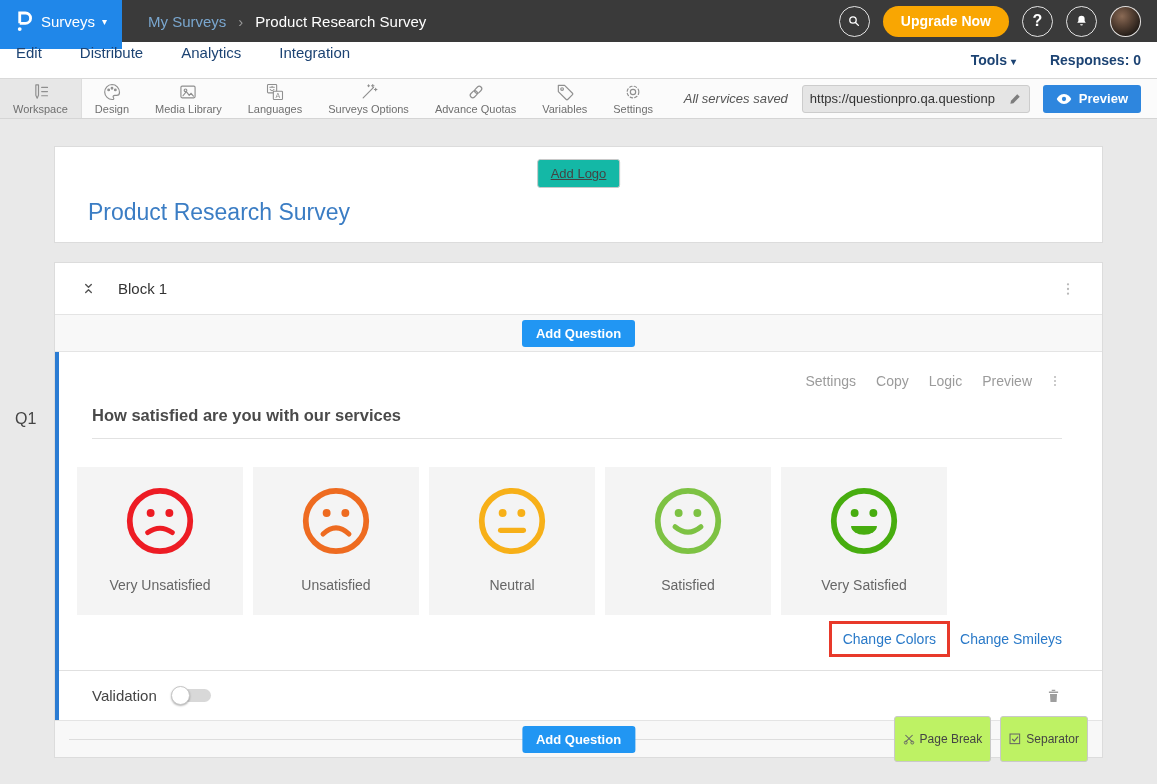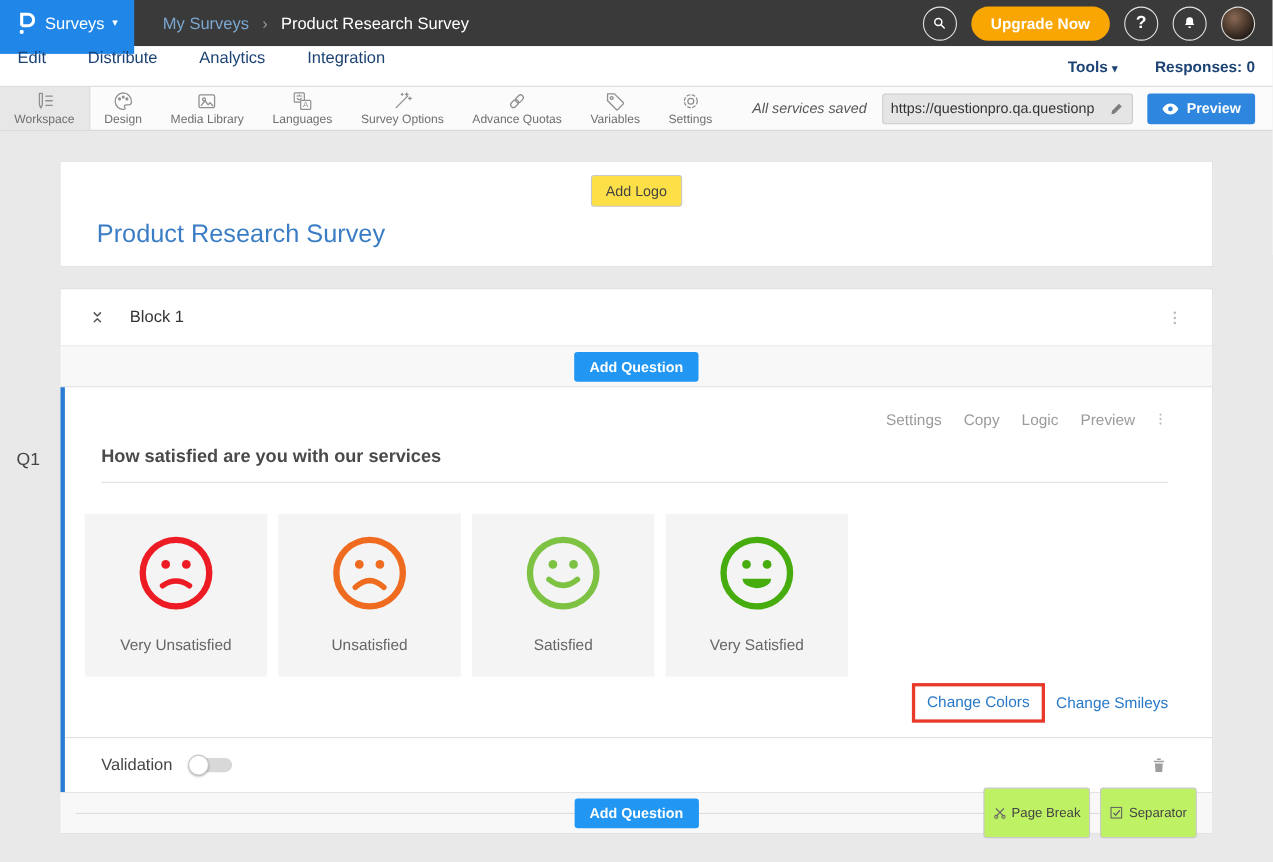--- a/index.html
+++ b/index.html
@@ -51,22 +51,22 @@
   .url-input { flex:1; min-width:0; border:none; background:transparent; font-size:13px; color:#333; font-family:inherit; outline:none; }
   .preview-btn { margin-left:13px; height:28px; background:#2e86de; color:#fff; border:none; border-radius:3px;
     padding:0 13px; font-size:13px; font-weight:bold; font-family:inherit; display:flex; align-items:center; gap:7px; cursor:pointer; }
 
   
   .content { padding:27px 54px 0; }
   .card { background:#fff; border:1px solid #dcdcdc; }
 
   .survey-card { height:97px; position:relative; }
   .add-logo-btn { position:absolute; top:12px; left:50%; transform:translateX(-50%);
-    background:#fde047; border:1px solid #c9c9c9; border-radius:3px; padding:6px 13px;
-    font-size:13px; color:#444; font-family:inherit; cursor:pointer; }
+    background:#14b8a6; border:1px solid #c9c9c9; border-radius:3px; padding:6px 13px;
+    font-size:13px; color:#444; font-family:inherit; cursor:pointer;text-decoration:underline; }
   .survey-title { position:absolute; left:33px; bottom:16px; color:#3b7dc4; font-size:23px; font-weight:normal; }
 
   .block-card { margin-top:19px; }
   .block-header { height:52px; display:flex; align-items:center; padding:0 26px; border-bottom:1px solid #e4e4e4; }
   .collapse-btn { cursor:pointer; display:flex; align-items:center; }
   .block-title { margin-left:22px; font-size:15px; color:#333; }
   .kebab { margin-left:auto; cursor:pointer; display:flex; align-items:center; }
 
   .addq-strip { height:37px; background:#f8f8f8; border-bottom:1px solid #e4e4e4;
     display:flex; align-items:center; justify-content:center; }
@@ -186,21 +186,21 @@
       <rect x="10" y="11" width="11" height="10" rx="1" fill="#fbfbfb"></rect>
       <text x="15.5" y="18.6" font-size="8.5" text-anchor="middle" fill="#8f8f8f" stroke="none" font-family="Liberation Sans, sans-serif">A</text>
     </svg>
     <span>Languages</span>
   </div>
   <div class="tool">
     <svg width="20" height="20" viewBox="0 0 24 24" stroke="#8f8f8f" stroke-width="1.4" fill="none" stroke-linecap="round" stroke-linejoin="round">
       <path d="M17.5 6.5 L5 19"></path>
       <path d="M16.5 3 v3 M15 4.5 h3 M20 7.5 v3 M18.5 9 h3 M11.5 3.5 v2 M10.5 4.5 h2"></path>
     </svg>
-    <span>Survey Options</span>
+    <span>Surveys Options</span>
   </div>
   <div class="tool">
     <svg width="20" height="20" viewBox="0 0 24 24" stroke="#8f8f8f" stroke-width="1.4" fill="none" stroke-linecap="round" stroke-linejoin="round">
       <g transform="rotate(-45 12 12)">
         <rect x="3.5" y="9" width="9.5" height="6" rx="3"></rect>
         <rect x="11" y="9" width="9.5" height="6" rx="3"></rect>
       </g>
     </svg>
     <span>Advance Quotas</span>
   </div>
@@ -296,20 +296,29 @@
           <span class="option-label">Very Unsatisfied</span>
         </div>
         <div class="option">
           <span class="face"><svg viewBox="0 0 100 100" width="72" height="72">
                 <circle cx="50" cy="50" r="42" fill="none" stroke="#ee6b20" stroke-width="8"></circle>
                 <circle cx="37" cy="39" r="5.5" fill="#ee6b20"></circle>
                 <circle cx="63" cy="39" r="5.5" fill="#ee6b20"></circle>
                 <path d="M32 68 Q50 51 68 68" fill="none" stroke="#ee6b20" stroke-width="7" stroke-linecap="round"></path>
               </svg></span>
           <span class="option-label">Unsatisfied</span>
+        </div>
+        <div class="option">
+          <span class="face"><svg viewBox="0 0 100 100" width="72" height="72">
+                <circle cx="50" cy="50" r="42" fill="none" stroke="#f7b018" stroke-width="8"></circle>
+                <circle cx="37" cy="39" r="5.5" fill="#f7b018"></circle>
+                <circle cx="63" cy="39" r="5.5" fill="#f7b018"></circle>
+                <path d="M34 63 H66" fill="none" stroke="#f7b018" stroke-width="7" stroke-linecap="round"></path>
+              </svg></span>
+          <span class="option-label">Neutral</span>
         </div>
         <div class="option">
           <span class="face"><svg viewBox="0 0 100 100" width="72" height="72">
                 <circle cx="50" cy="50" r="42" fill="none" stroke="#7dc243" stroke-width="8"></circle>
                 <circle cx="37" cy="39" r="5.5" fill="#7dc243"></circle>
                 <circle cx="63" cy="39" r="5.5" fill="#7dc243"></circle>
                 <path d="M32 58 Q50 73 68 58" fill="none" stroke="#7dc243" stroke-width="7" stroke-linecap="round"></path>
               </svg></span>
           <span class="option-label">Satisfied</span>
         </div>

